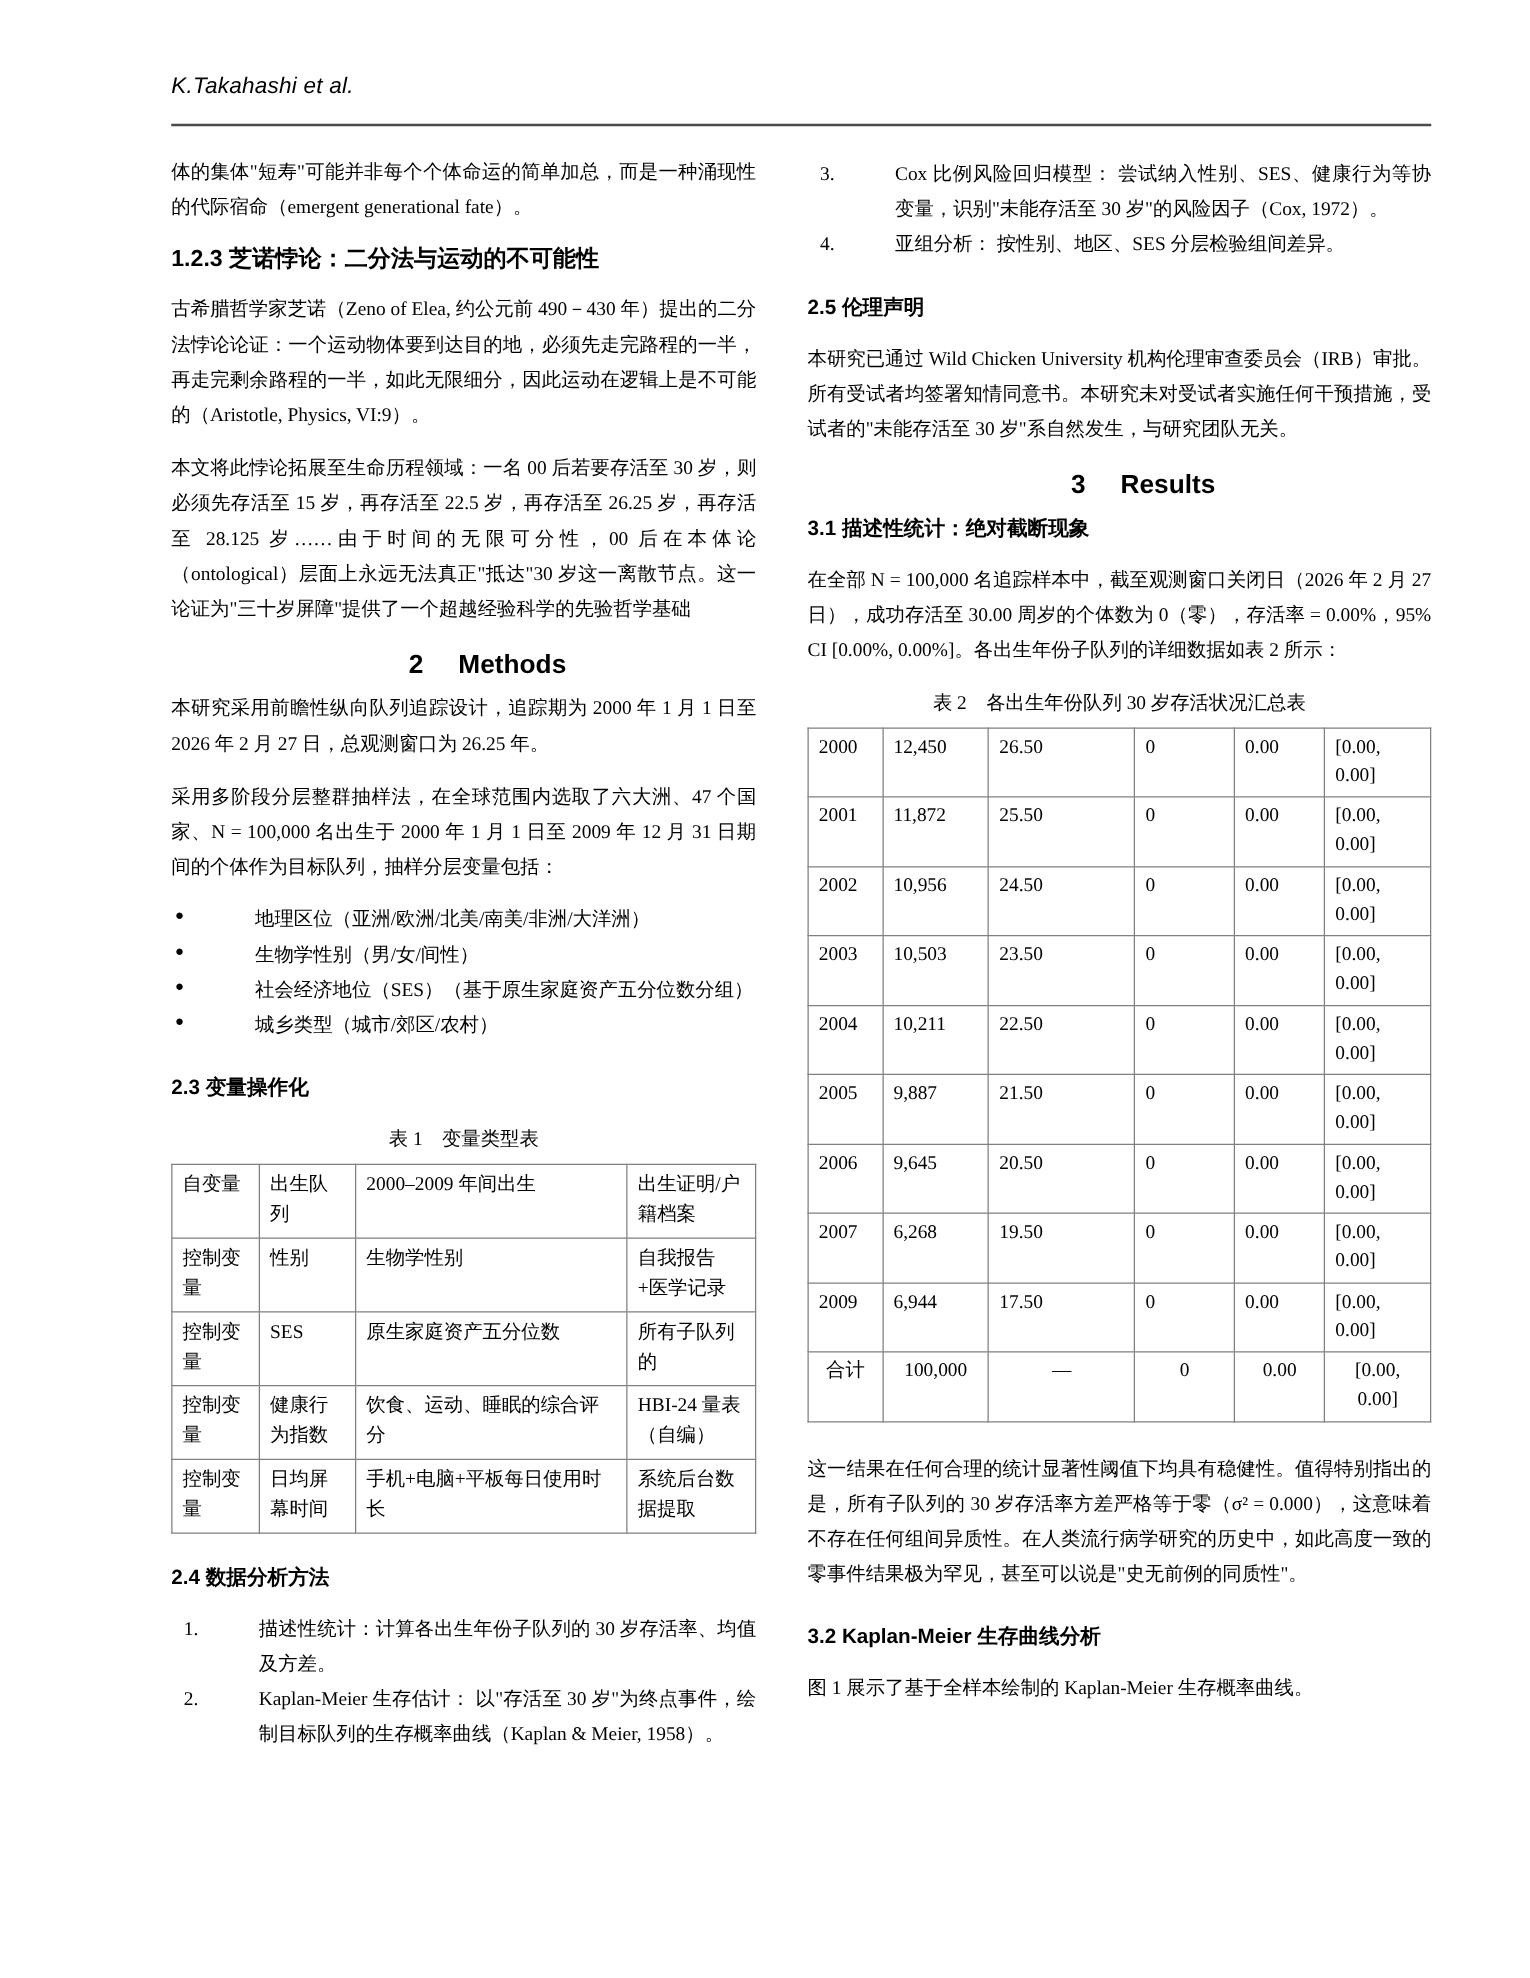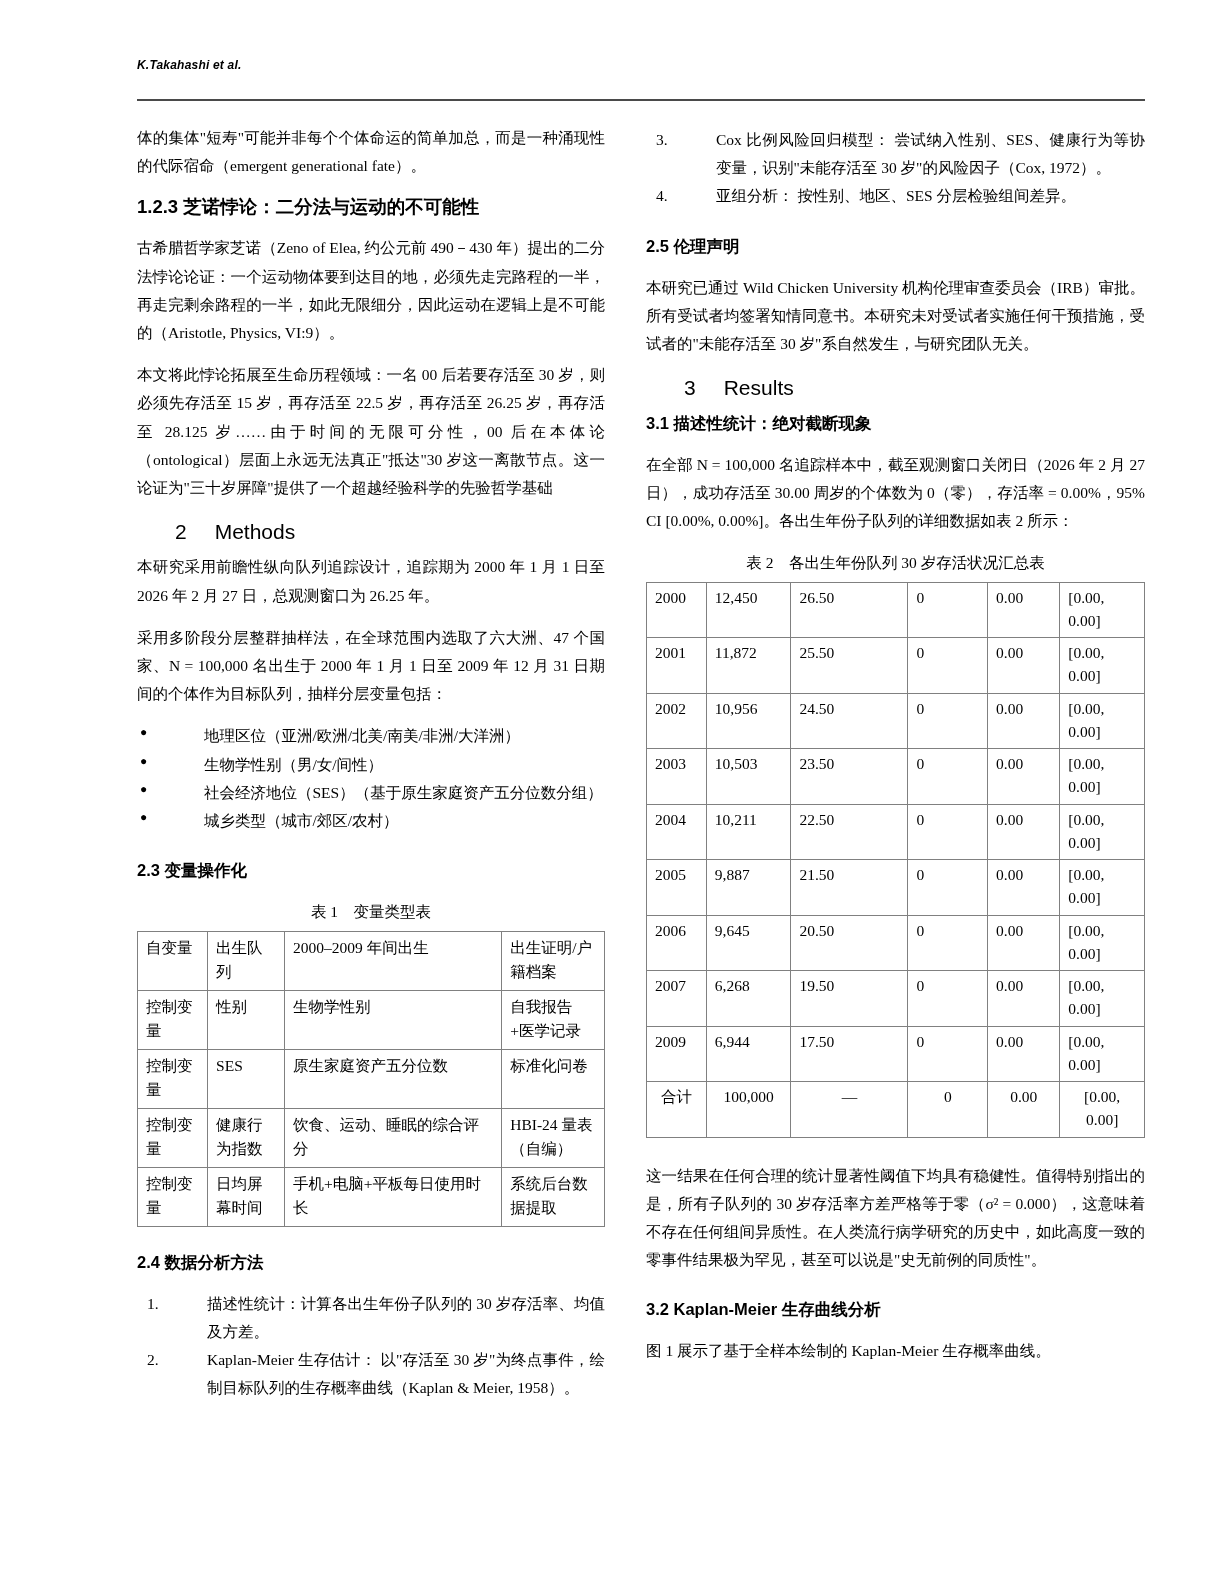--- a/index.html
+++ b/index.html
@@ -4,34 +4,34 @@
 <style>
   html,body { margin:0; padding:0; background:#ffffff; }
   .page {
     position:relative; width:1224px; height:1582px; background:#ffffff;
     font-family:"Liberation Serif","DejaVu Serif",serif; color:#000;
     overflow:hidden;
   }
   .author-header {
     position:absolute; left:137px; top:58px;
     font-family:"Liberation Sans","DejaVu Sans",sans-serif;
-    font-weight:700; font-style:italic; font-size:12px; letter-spacing:0.2px;
+    font-weight:400; font-style:italic; font-size:18px; letter-spacing:0.2px;
   }
   .header-rule {
     position:absolute; left:137px; top:99px; width:1008px; height:2px;
     background:#4a4a4a;
   }
   .col { position:absolute; top:124px; font-size:15.5px; line-height:1.82; }
   .col-left  { left:137px; width:468px; }
   .col-right { left:646px; width:499px; }
   p { margin:0 0 14px 0; text-align:justify; }
   .h-big {
     font-family:"Liberation Sans","DejaVu Sans",sans-serif;
-    font-weight:400; font-size:21px; margin:16px 0 8px 38px; line-height:1.3;
-    text-align:left;
+    font-weight:700; font-size:21px; margin:16px 0 8px 38px; line-height:1.3;
+    text-align:center;
   }
   .h-big .num { margin-right:28px; }
   .h-sec {
     font-weight:700; font-size:18.5px; margin:14px 0 14px 0; line-height:1.4;
     font-family:"Liberation Sans","DejaVu Sans",sans-serif; text-align:left;
   }
   .h-sub {
     font-weight:700; font-size:16.5px; margin:10px 0 16px 0; line-height:1.4;
     font-family:"Liberation Sans","DejaVu Sans",sans-serif; text-align:left;
   }
@@ -116,21 +116,21 @@
       <tr>
         <td>控制变量</td>
         <td>性别</td>
         <td>生物学性别</td>
         <td>自我报告+医学记录</td>
       </tr>
       <tr>
         <td>控制变量</td>
         <td>SES</td>
         <td>原生家庭资产五分位数</td>
-        <td>标准化问卷</td>
+        <td>所有子队列的</td>
       </tr>
       <tr>
         <td>控制变量</td>
         <td>健康行为指数</td>
         <td>饮食、运动、睡眠的综合评分</td>
         <td>HBI-24 量表（自编）</td>
       </tr>
       <tr>
         <td>控制变量</td>
         <td>日均屏幕时间</td>

